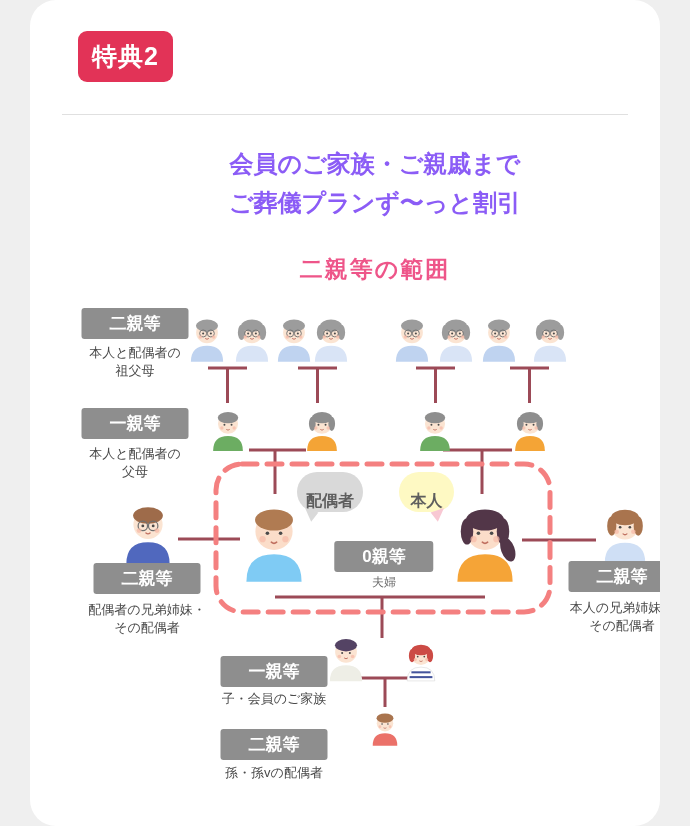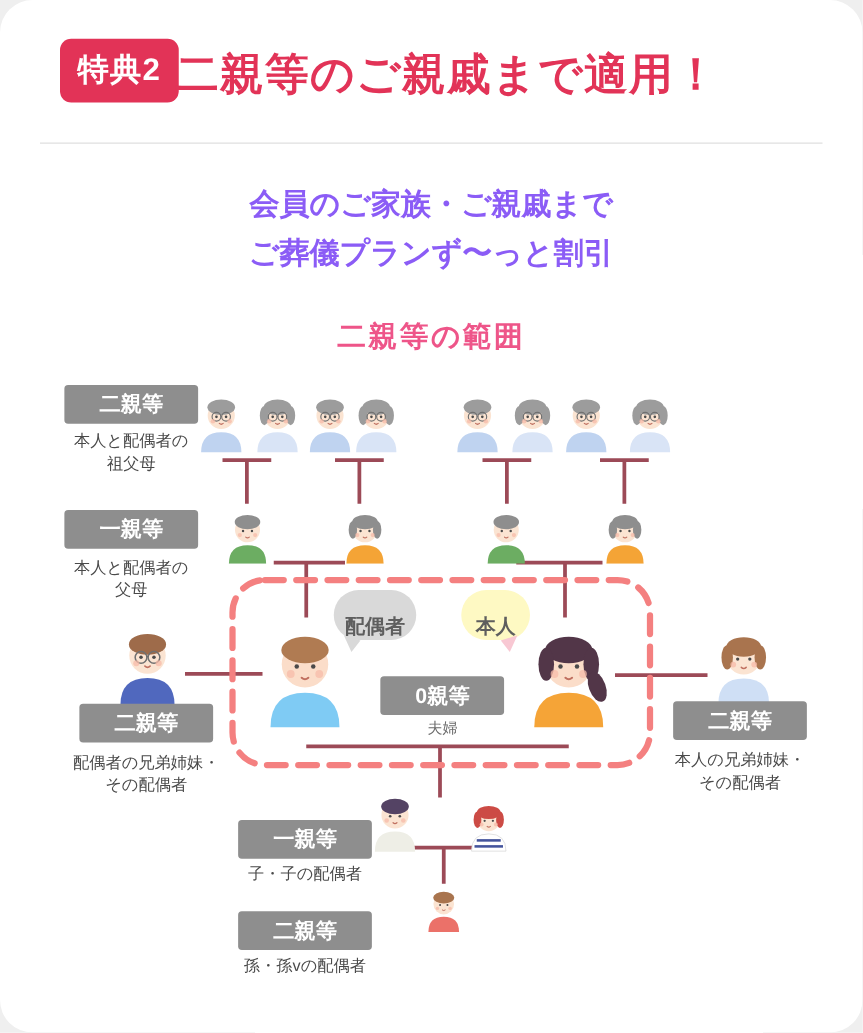--- a/index.html
+++ b/index.html
@@ -1,17 +1,17 @@
 <!DOCTYPE html>
 <html><head>
 <meta charset="utf-8">
 <style>
   html,body{margin:0;padding:0;background:#EFEFEF;}
   body{font-family:"Liberation Sans","DejaVu Sans",sans-serif;}
-  .card{position:relative;width:690px;height:826px;background:#FFFFFF;border-radius:26px;overflow:hidden;margin:0 auto;}
+  .card{position:relative;width:630px;height:826px;background:#FFFFFF;border-radius:26px;overflow:hidden;margin:0 auto;}
   .badge-red{position:absolute;left:48px;top:31px;background:#E23357;color:#fff;font-weight:bold;
     font-size:25px;line-height:1;padding:13px 14px;border-radius:9px;letter-spacing:1px;}
   .page-title{position:absolute;left:140px;top:36px;width:520px;color:#E23357;font-weight:bold;
     font-size:35px;letter-spacing:1px;margin:0;}
   .divider{position:absolute;left:32px;right:32px;top:114px;height:1px;background:#E0E0E0;}
   .subtitle{position:absolute;left:0;top:144px;width:690px;text-align:center;color:#8b5cf6;
     font-weight:bold;font-size:24px;line-height:39px;white-space:pre-line;}
   .range-title{position:absolute;left:0;top:254px;width:690px;text-align:center;color:#EE5589;
     font-weight:bold;font-size:23px;margin:0;letter-spacing:2px;}
   .tree-svg{position:absolute;left:0;top:0;width:690px;height:826px;}
@@ -31,21 +31,20 @@
     border-color:#D9D9D9 transparent transparent transparent;transform:rotate(18deg);}
   .bubble.pink .tail{right:8px;bottom:-9px;border-width:11px 10px 0 4px;
     border-color:#F8C8D3 transparent transparent transparent;transform:rotate(-18deg);}
 </style>
 </head>
 <body>
 
 <div class="card">
 
   <span class="badge-red">特典2</span>
-  <h1 class="page-title">二親等のご親戚まで適用！</h1>
   <div class="divider"></div>
   <div class="subtitle">会員のご家族・ご親戚まで
 ご葬儀プランず〜っと割引</div>
   <h2 class="range-title">二親等の範囲</h2>
 
   <svg class="tree-svg" viewBox="0 0 690 826" aria-hidden="true">
     <path stroke="#9C4A57" stroke-width="3" fill="none" d="
       M178 368 H217 M197.5 368 V403
       M268 368 H307 M287.5 368 V403
       M386 368 H425 M405.5 368 V403
@@ -362,21 +361,21 @@
   </div>
 
   <div>
     <span class="badge-gray" style="left:592px;top:561px;">二親等</span>
     <div class="caption" style="left:592px;top:599px;width:150px;">本人の兄弟姉妹・
 その配偶者</div>
   </div>
 
   <div>
     <span class="badge-gray" style="left:244px;top:656px;">一親等</span>
-    <div class="caption" style="left:244px;top:690px;width:140px;">子・子の配偶者</div>
+    <div class="caption" style="left:244px;top:690px;width:140px;">子・会員のご家族</div>
   </div>
 
   <div>
     <span class="badge-gray" style="left:244px;top:729px;">二親等</span>
     <div class="caption" style="left:244px;top:764px;width:140px;">孫・孫vの配偶者</div>
   </div>
 
   <div class="bubble gray" style="left:267px;top:472px;width:66px;height:40px;">
     <span>配偶者</span>
     <span class="tail"></span>

